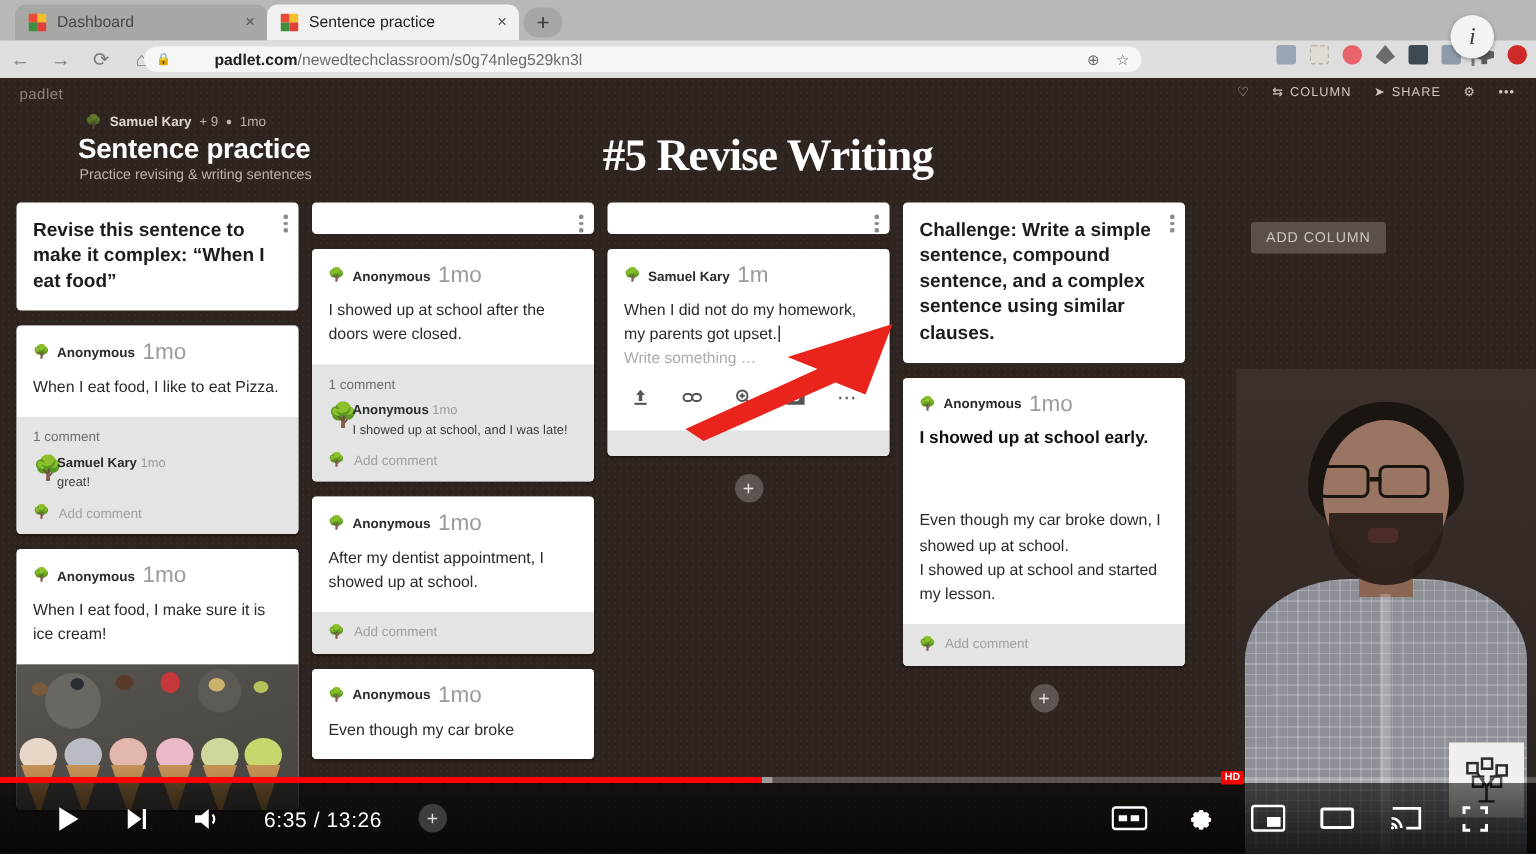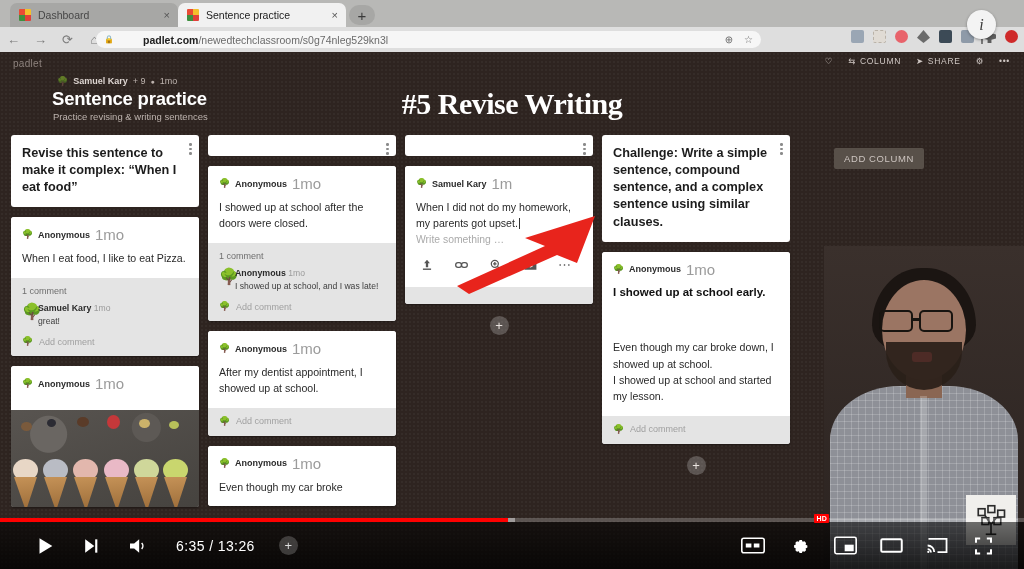--- a/index.html
+++ b/index.html
@@ -330,20 +330,21 @@
             </div>
           </div>
 
           <div class="card">
             <div class="card-body">
               <div class="card-author">
                 <span class="av">🌳</span>
                 <span class="au-name">Anonymous</span>
                 <span class="au-time">1mo</span>
               </div>
+              <div class="card-text">When I eat food, I make sure it is ice cream!</div>
             </div>
             <div class="icecream">
               <div class="ic-bg"></div>
               <div class="cone" style="left:2px;">
                   <div class="sc" style="background:#e8d7c6;"></div>
                   <div class="cn"></div>
                 </div>
               <div class="cone" style="left:32px;">
                   <div class="sc" style="background:#b9bcc4;"></div>
                   <div class="cn"></div>

